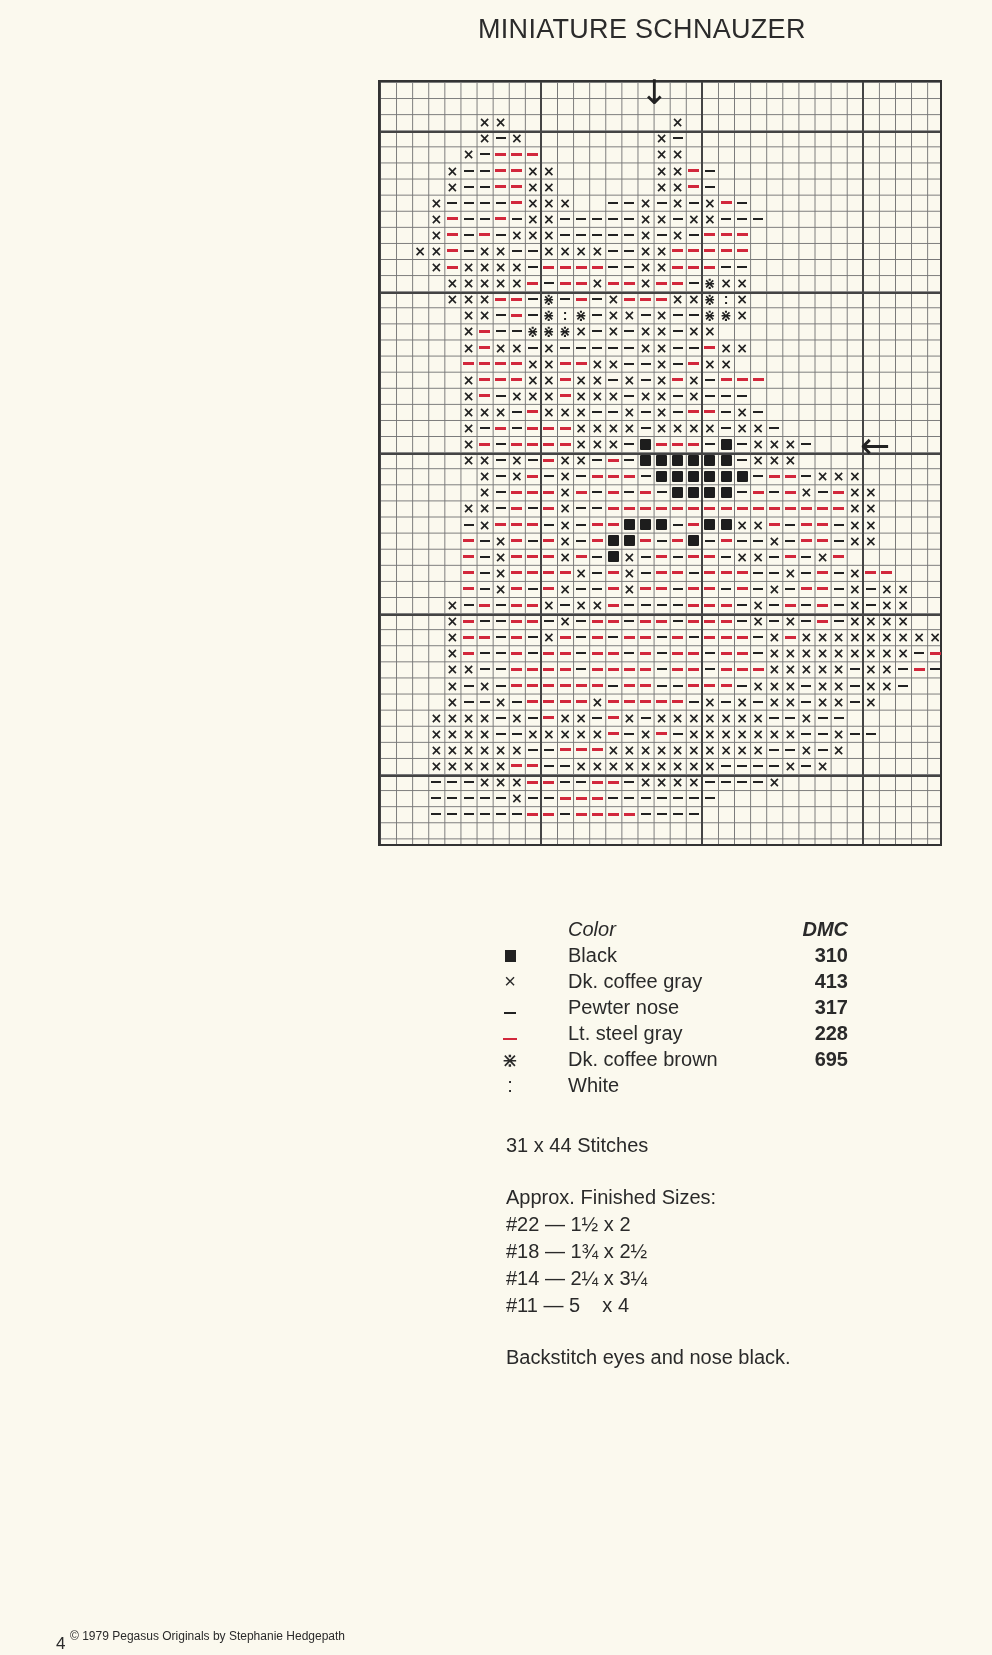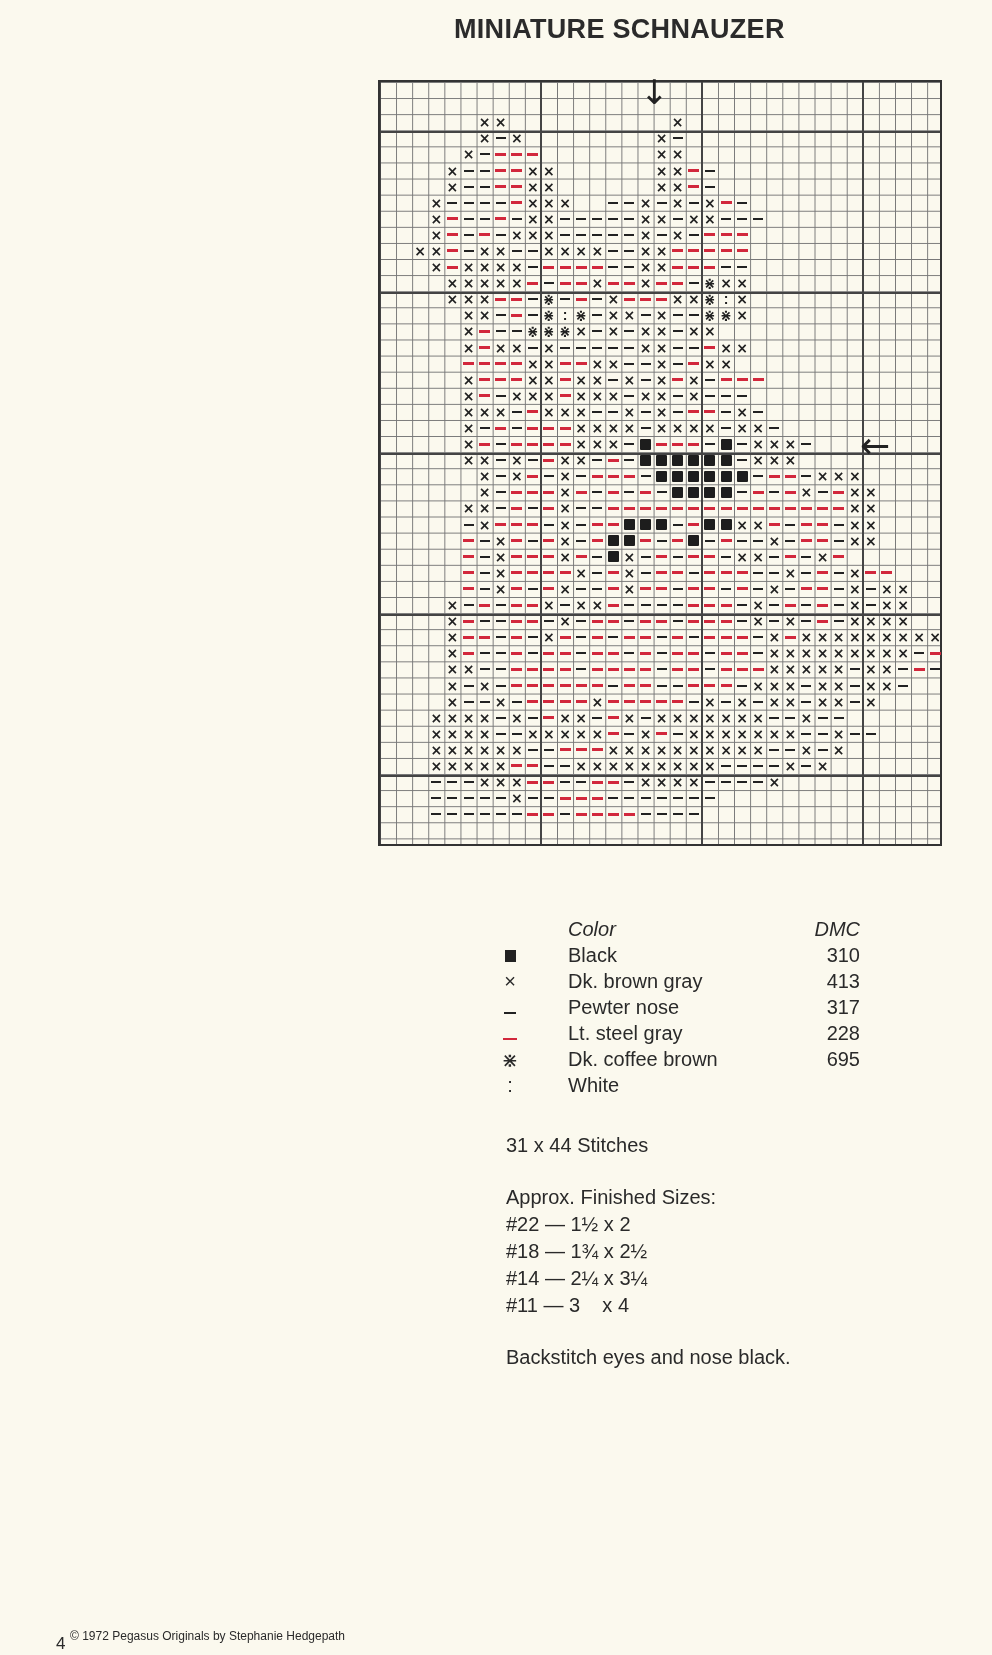--- a/index.html
+++ b/index.html
@@ -1,17 +1,17 @@
 <!DOCTYPE html>
 <html><head>
 <meta charset="utf-8">
 <style>
   html,body{margin:0;padding:0;}
   body{width:992px;height:1655px;background:#fbf9ee;position:relative;overflow:hidden;font-family:"Liberation Sans",sans-serif;color:#2a2a2a;}
-  .title{position:absolute;left:454px;top:14px;font-size:27px;font-weight:bold;letter-spacing:0.3px;color:#2b2b2b;}
+  .title{position:absolute;left:478px;top:14px;font-size:27px;font-weight:normal;letter-spacing:0.3px;color:#2b2b2b;}
   .chart{position:absolute;left:378px;top:80px;width:564px;height:766px;border:2px solid #333;box-sizing:border-box;
     background-image:
       linear-gradient(to right, #444 2px, transparent 2px),
       linear-gradient(to bottom, #444 2px, transparent 2px),
       linear-gradient(to right, #777 1px, transparent 1px),
       linear-gradient(to bottom, #777 1px, transparent 1px);
     background-size:161px 161px,161px 161px,16.1px 16.1px,16.1px 16.1px;
     background-position:-1px -1px,-1px 49px,0 0,0 0;
   }
   .cells{position:absolute;left:0;top:0;display:grid;grid-template-columns:repeat(35,16.1px);grid-auto-rows:16.1px;}
@@ -22,21 +22,21 @@
   .c.x{font-family:"DejaVu Sans",sans-serif;font-size:14px;}
   .c.br{font-family:"DejaVu Sans",sans-serif;font-size:14px;}
   .c.wh{font-size:14px;}
   .arrow{position:absolute;font-family:"DejaVu Sans",sans-serif;color:#222;}
   .arrow-down{left:640px;top:72px;font-size:34px;}
   .arrow-left{left:860px;top:425px;font-size:36px;}
   .legend{position:absolute;left:500px;top:918px;font-size:20px;}
   .lrow{position:absolute;height:26px;white-space:nowrap;}
   .sym{position:absolute;left:0;width:20px;text-align:center;}
   .lname{position:absolute;left:52px;margin-left:16px;}
-  .dmc{position:absolute;left:300px;width:60px;text-align:right;}
+  .dmc{position:absolute;left:288px;width:60px;text-align:right;font-weight:bold;}
   .hdr .lname,.hdr .dmc{font-style:italic;}
   .sym-square{display:inline-block;width:11px;height:12px;background:#222;margin-top:6px;}
   .sym-red{display:inline-block;width:14px;height:2px;background:#d2283c;margin-top:12px;}
   .sym-dash{display:inline-block;width:12px;height:2px;background:#222;margin-top:10px;}
   .txt{position:absolute;left:506px;font-size:20px;}
   .footer{position:absolute;left:70px;top:1629px;font-size:12px;}
   .pagenum{position:absolute;left:56px;top:1634px;font-size:17px;}
 </style>
 </head>
 <body>
@@ -1736,21 +1736,21 @@
     <span class="lname">Color</span>
     <span class="dmc">DMC</span>
   </div>
   <div class="lrow" style="top:26px">
     <span class="sym"><span class="sym-square"></span></span>
     <span class="lname">Black</span>
     <span class="dmc">310</span>
   </div>
   <div class="lrow" style="top:52px">
     <span class="sym">×</span>
-    <span class="lname">Dk. brown gray</span>
+    <span class="lname">Dk. coffee gray</span>
     <span class="dmc">413</span>
   </div>
   <div class="lrow" style="top:78px">
     <span class="sym"><span class="sym-dash"></span></span>
     <span class="lname">Pewter nose</span>
     <span class="dmc">317</span>
   </div>
   <div class="lrow" style="top:104px">
     <span class="sym"><span class="sym-red"></span></span>
     <span class="lname">Lt. steel gray</span>
@@ -1767,18 +1767,18 @@
     <span class="dmc"></span>
   </div>
 </div>
 
 <div class="txt" style="top:1134px">31 x 44 Stitches</div>
 
 <div class="txt" style="top:1186px">Approx. Finished Sizes:</div>
 <div class="txt" style="top:1213px">#22 — 1½ x 2</div>
 <div class="txt" style="top:1240px">#18 — 1¾ x 2½</div>
 <div class="txt" style="top:1267px">#14 — 2¼ x 3¼</div>
-<div class="txt" style="top:1294px;white-space:pre">#11 — 3    x 4</div>
+<div class="txt" style="top:1294px;white-space:pre">#11 — 5    x 4</div>
 
 <div class="txt" style="top:1346px">Backstitch eyes and nose black.</div>
 
 <div class="pagenum">4</div>
-<div class="footer">© 1972 Pegasus Originals by Stephanie Hedgepath</div>
+<div class="footer">© 1979 Pegasus Originals by Stephanie Hedgepath</div>
 
 </body></html>

